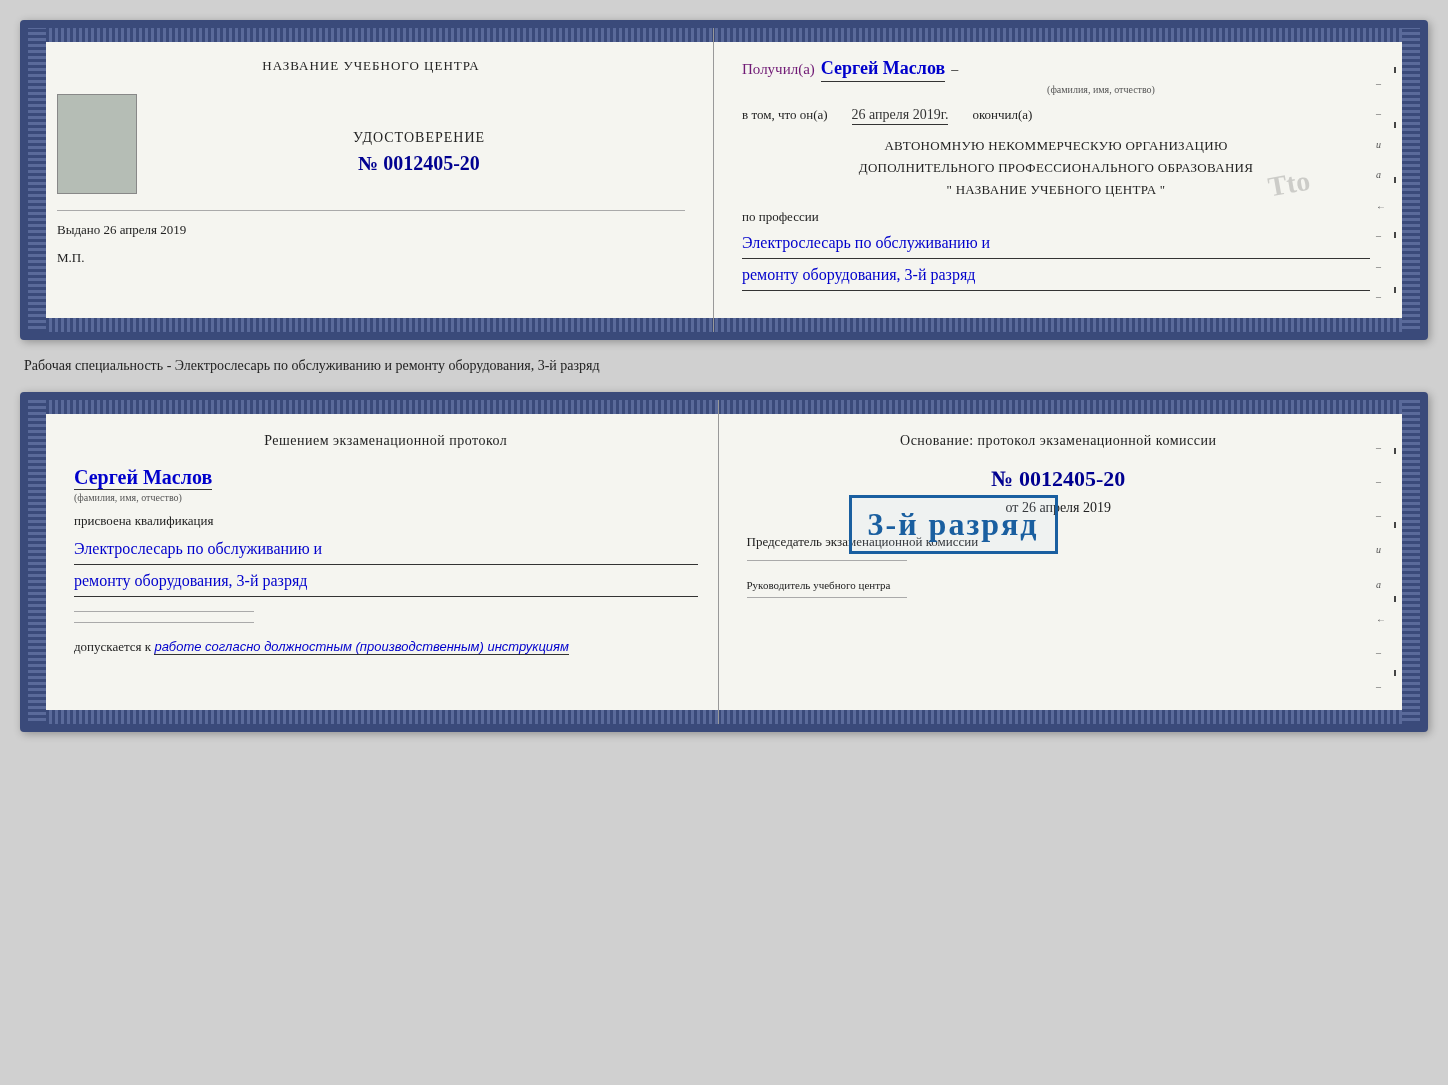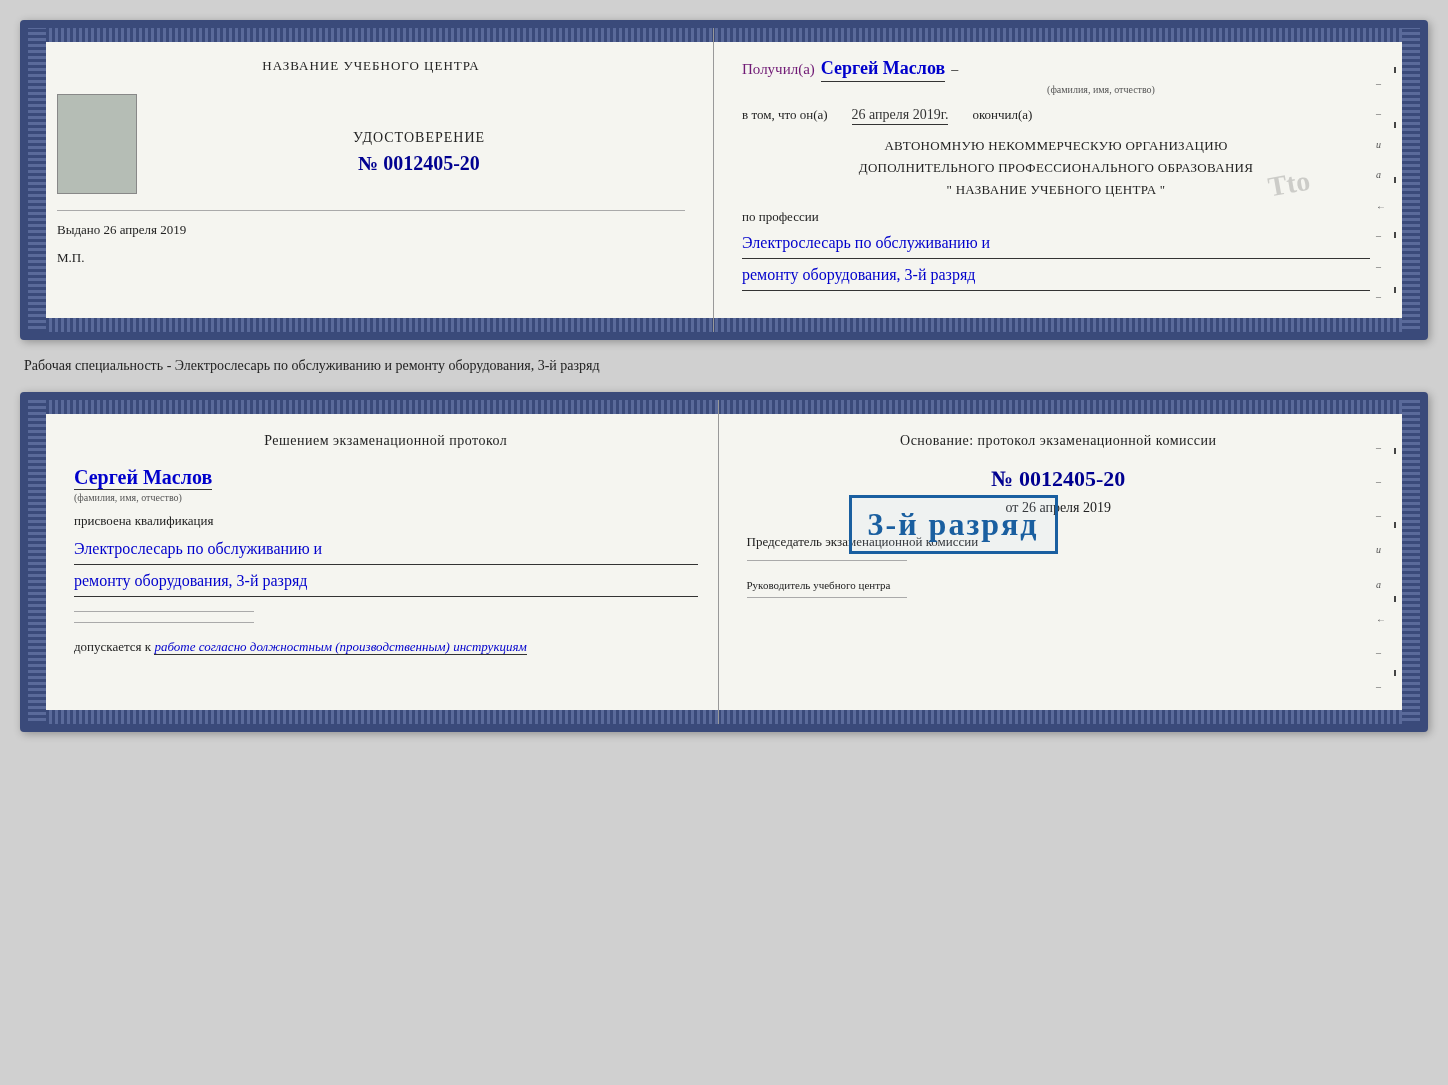--- a/index.html
+++ b/index.html
@@ -217,21 +217,21 @@
       <div style="font-family:'Segoe Script','Comic Sans MS',cursive; font-size:16px; color:#0000cc; border-bottom:1px solid #333; line-height:1.8;">Электрослесарь по обслуживанию и</div>
       <div style="font-family:'Segoe Script','Comic Sans MS',cursive; font-size:16px; color:#0000cc; border-bottom:1px solid #333; line-height:1.8; margin-top:2px;">ремонту оборудования, 3-й разряд</div>
 
       
       <div style="border-bottom:1px solid #aaa; margin-top:14px; width:180px;"></div>
       <div style="border-bottom:1px solid #aaa; margin-top:10px; width:180px;"></div>
 
       
       <div style="font-size:13px; color:#222; margin-top:16px;">
         <span>допускается к</span>
-        <span style="font-family:Liberation Serif, serif; font-size:13px; color:#0000cc; border-bottom:1px solid #333; font-style:italic;">работе согласно должностным (производственным) инструкциям</span>
+        <span style="font-family:Liberation Sans, sans-serif; font-size:13px; color:#0000cc; border-bottom:1px solid #333; font-style:italic;">работе согласно должностным (производственным) инструкциям</span>
       </div>
     </div>
 
     <div style="flex:1; margin-right:30px; padding:30px 20px 20px 28px; position:relative;">
 
       <div style="font-size:14px; text-align:center; letter-spacing:0.5px; color:#222; margin-bottom:14px; line-height:1.6;">Основание: протокол экзаменационной комиссии</div>
 
       <div style="font-size:22px; font-weight:bold; color:#000090; text-align:center; margin-bottom:8px;">№ 0012405-20</div>
 
       <div style="font-size:14px; text-align:center; color:#222; margin-bottom:16px;">

